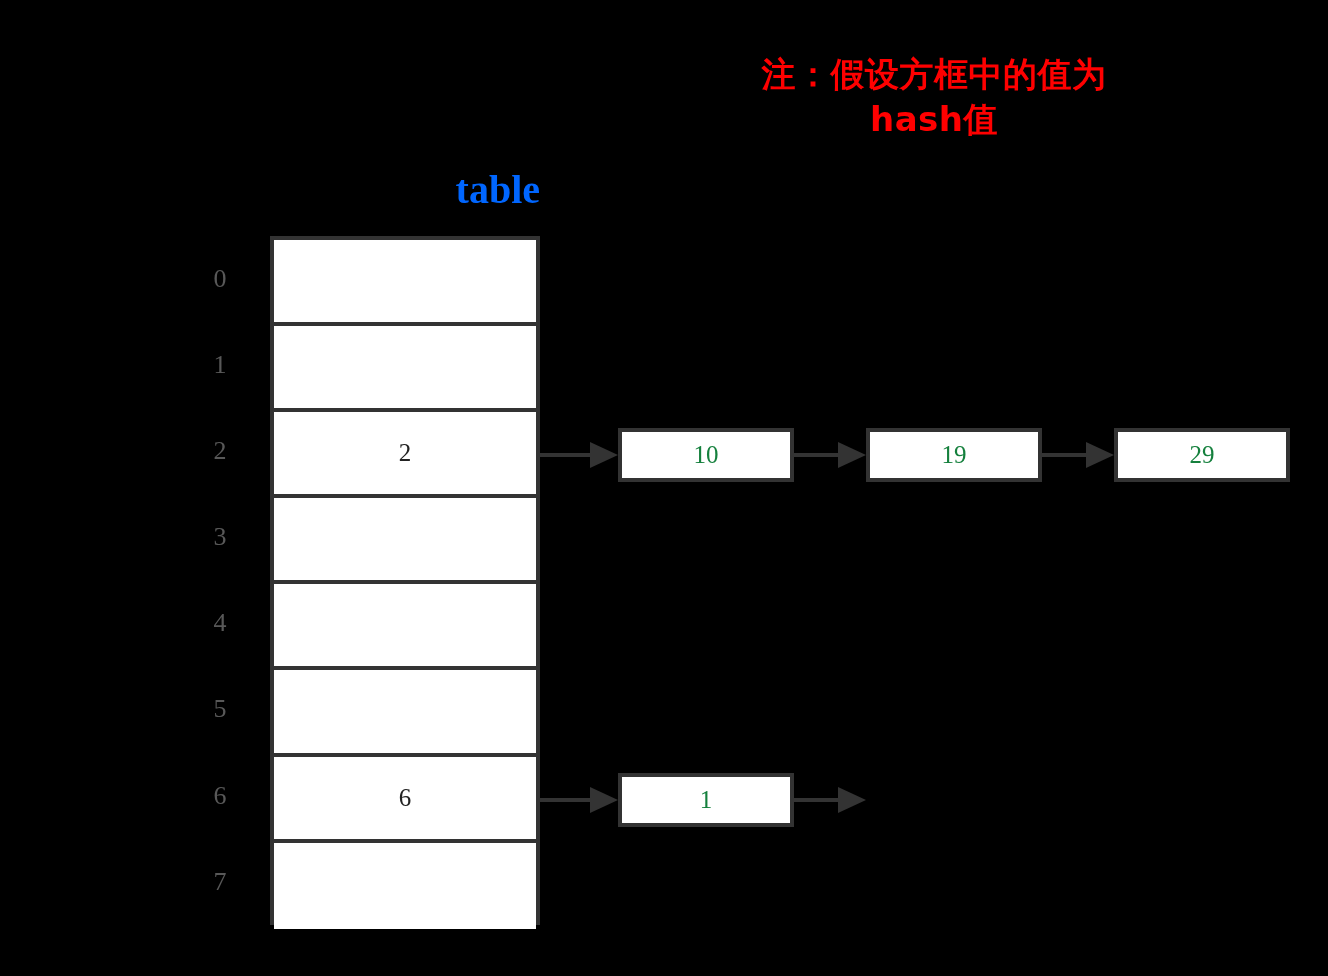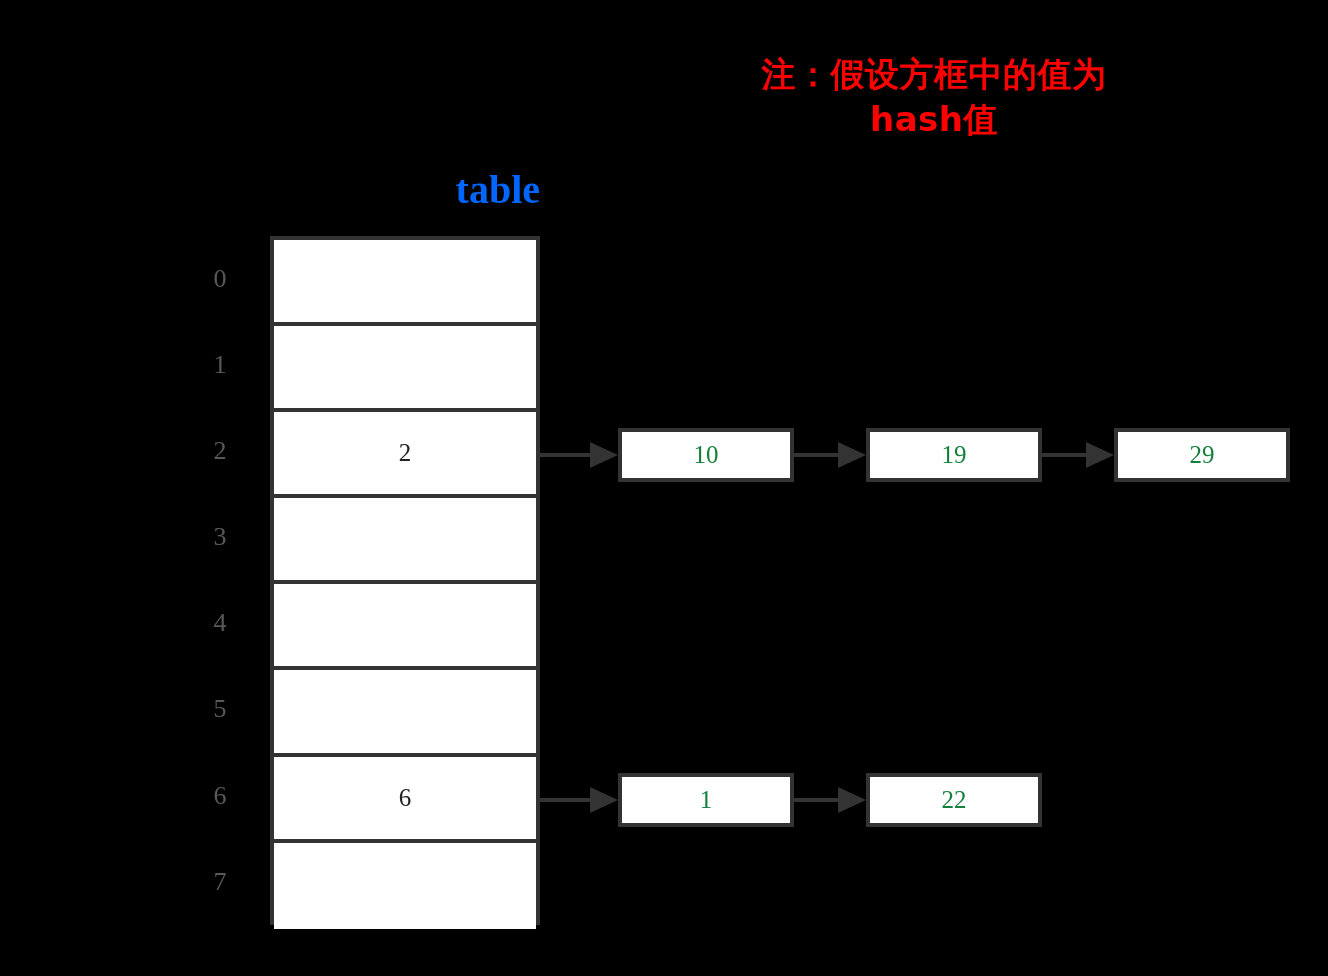--- a/index.html
+++ b/index.html
@@ -190,14 +190,13 @@
 <div class="chain" id="chain-6">
   <div class="arrow">
     <div class="shaft"></div>
     <div class="head"></div>
   </div>
   <div class="node">1</div>
   <div class="arrow short">
     <div class="shaft"></div>
     <div class="head"></div>
   </div>
-  <div class="node">22</div>
 </div>
 
 </body></html>

